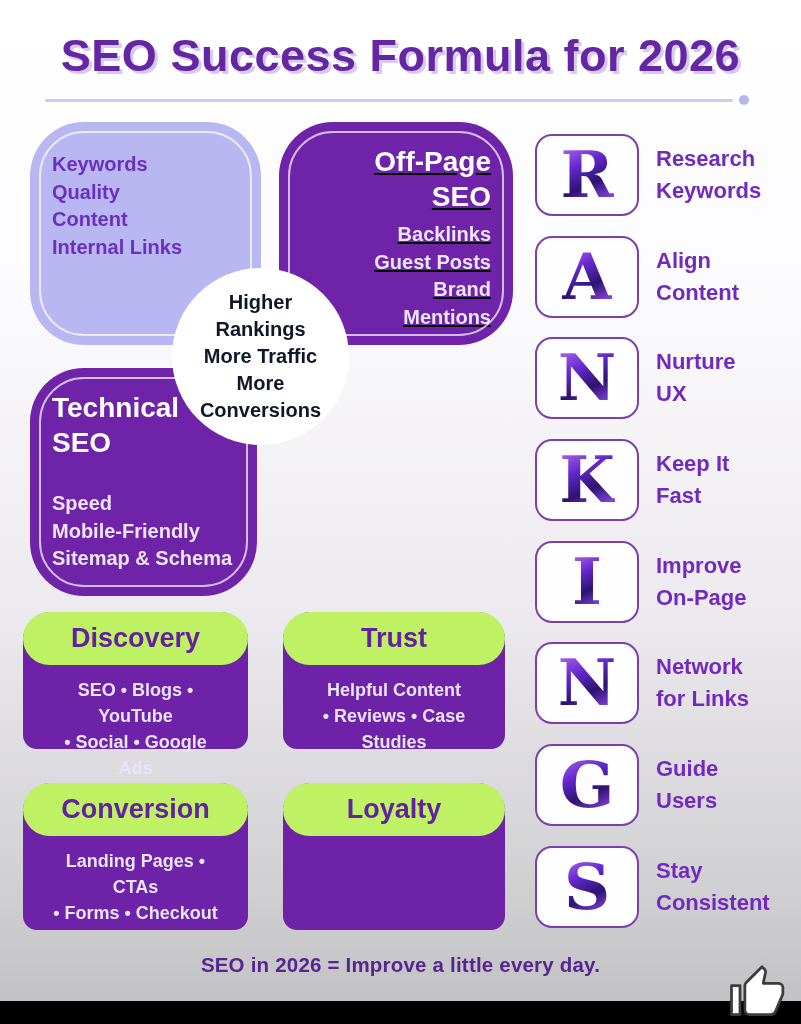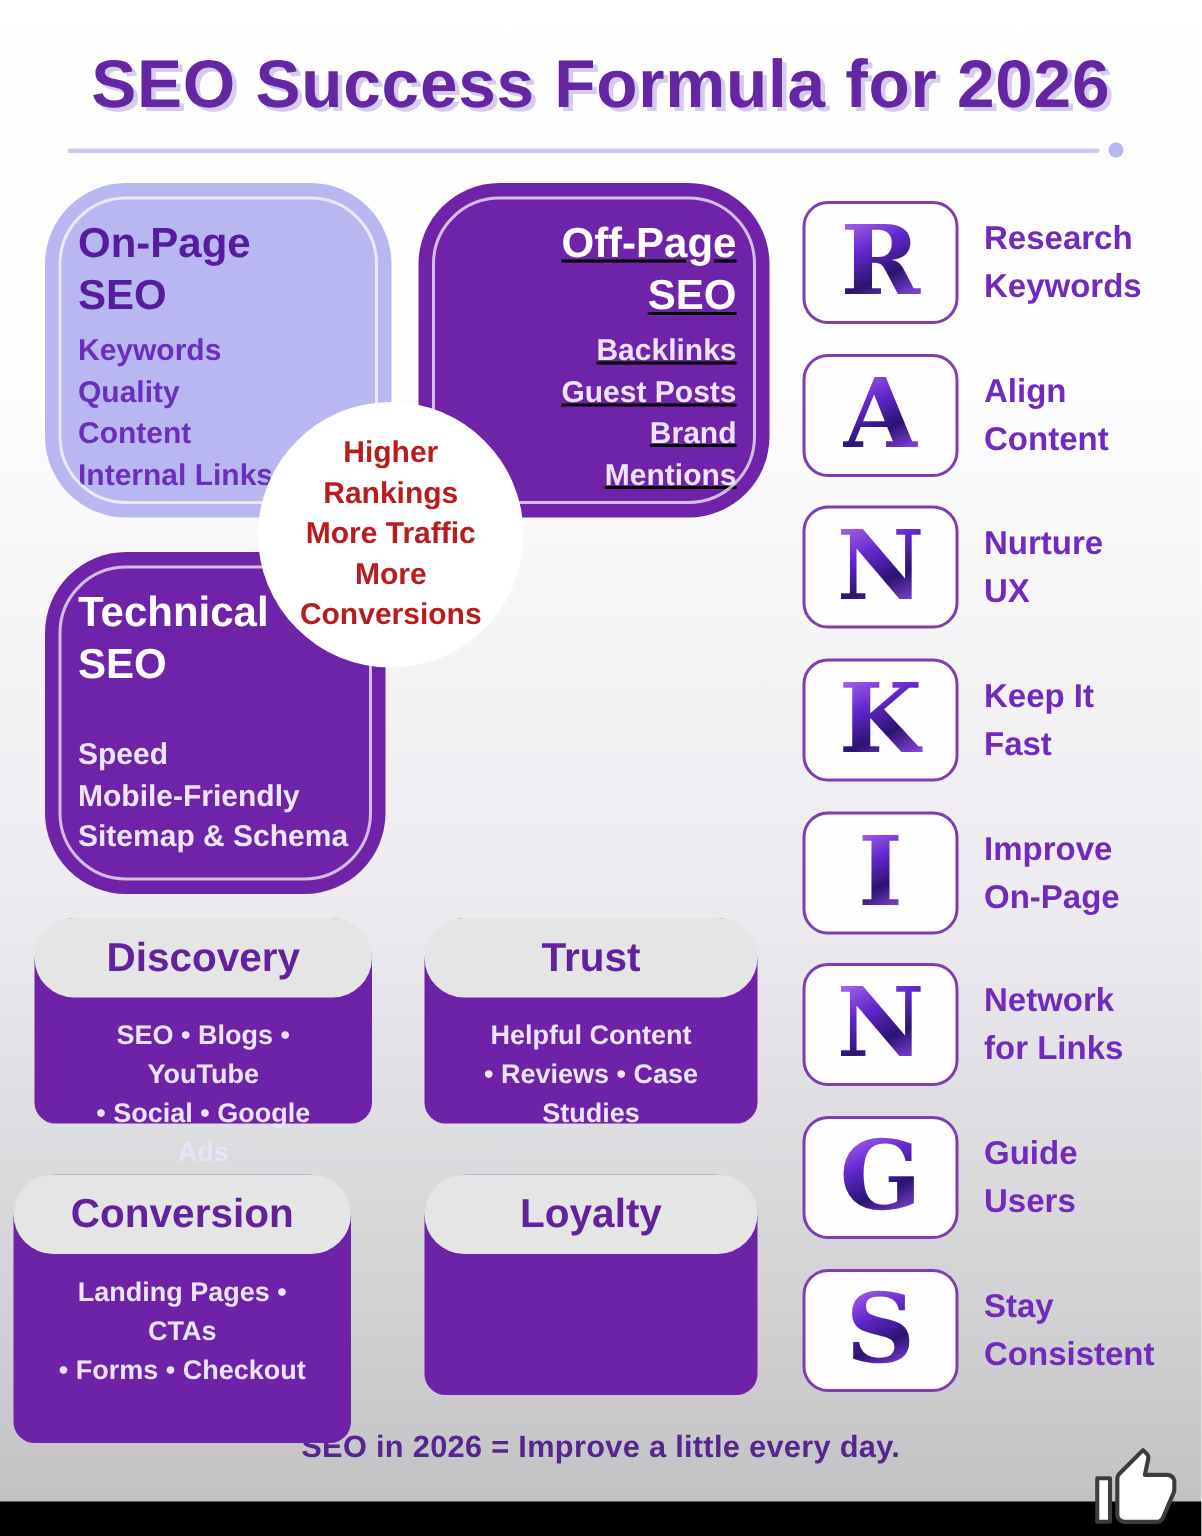--- a/index.html
+++ b/index.html
@@ -39,21 +39,21 @@
   .quad.align-right { text-align:right;text-decoration:underline; }
   .quad.align-right .q-title { margin-left:auto; }
 
   
   .circle {
     position:absolute; left:172px; top:268px; width:177px; height:177px;
     background:#ffffff; border-radius:50%; z-index:3;
     display:flex; flex-direction:column; justify-content:center; align-items:center;
     text-align:center;
   }
-  .circle .c-line { font-size:20px; font-weight:800; line-height:27px; color:#b91c1c; }
+  .circle .c-line { font-size:20px; font-weight:800; line-height:27px; color:#0f172a; }
 
   
   .rank-row { position:absolute; left:535px; height:82px; display:flex; gap:17px; align-items:center; }
   .letter-box {
     width:104px; height:82px; background:#fefdff;
     border:2.5px solid #7d3fae; border-radius:17px;
     display:flex; align-items:center; justify-content:center;
   }
   .letter {
     font-family:"DejaVu Serif", serif; font-weight:700; font-size:64px; line-height:1;
@@ -67,21 +67,21 @@
     }
   }
   .rank-label { font-size:22px; font-weight:800; line-height:32px; color:#7229bd; }
 
   
   .funnel {
     position:absolute; background:#6d22a7;
     border-radius:28px 28px 14px 14px; z-index:1;
   }
   .funnel .f-head {
-    height:53px; background:#e5e5e5; border-radius:27px;
+    height:53px; background:#bef264; border-radius:27px;
     display:flex; align-items:center; justify-content:center;
   }
   .funnel .f-title { font-size:27px; font-weight:800; color:#64219e; }
   .funnel .f-body { margin-top:12px; text-align:center; padding:0 26px; }
   .funnel .f-line { font-size:18px; font-weight:600; line-height:26px; color:#e9e4fa; }
 
   
   .footer {
     position:absolute; top:953px; left:0; width:100%; text-align:center;
     font-size:20.5px; font-weight:800; color:#56258f; letter-spacing:.2px;
@@ -92,21 +92,20 @@
 </head>
 <body>
 
 <div class="page">
 
   <div class="title">SEO Success Formula for 2026</div>
   <div class="divider"></div>
   <div class="divider-dot"></div>
 
   <div class="quad light" style="left:30px; top:122px; width:231px; height:223px;">
-    <div class="q-title">On-Page SEO</div>
     <div class="q-items">
       <div class="q-item">Keywords</div>
       <div class="q-item">Quality</div>
       <div class="q-item">Content</div>
       <div class="q-item">Internal Links</div>
     </div>
   </div>
 
   <div class="quad dark align-right" style="left:279px; top:122px; width:234px; height:223px;">
     <div class="q-title">Off-Page SEO</div>
@@ -222,21 +221,21 @@
   <div class="funnel" style="left:283px; top:612px; width:222px; height:137px;">
     <div class="f-head">
       <span class="f-title">Trust</span>
     </div>
     <div class="f-body">
       <div class="f-line">Helpful Content</div>
       <div class="f-line">• Reviews • Case Studies</div>
     </div>
   </div>
 
-  <div class="funnel" style="left:9px; top:783px; width:225px; height:179px;">
+  <div class="funnel" style="left:23px; top:783px; width:225px; height:147px;">
     <div class="f-head">
       <span class="f-title">Conversion</span>
     </div>
     <div class="f-body">
       <div class="f-line">Landing Pages • CTAs</div>
       <div class="f-line">• Forms • Checkout</div>
     </div>
   </div>
 
   <div class="funnel" style="left:283px; top:783px; width:222px; height:147px;">

